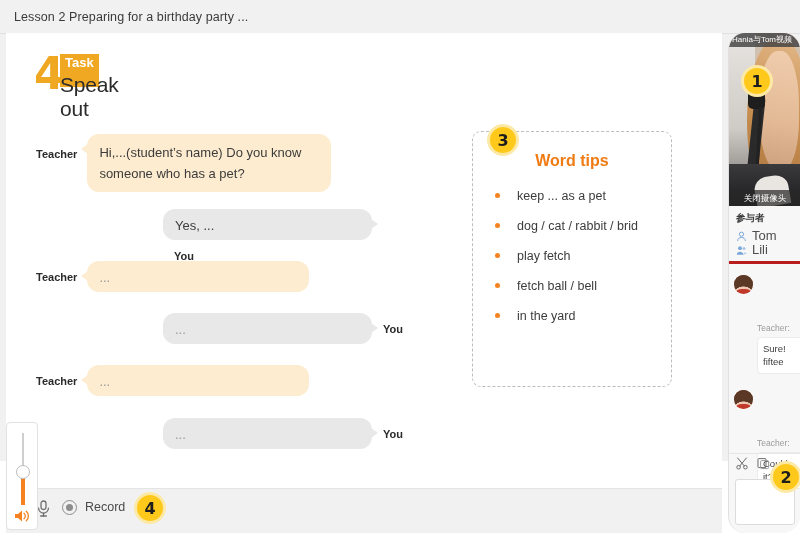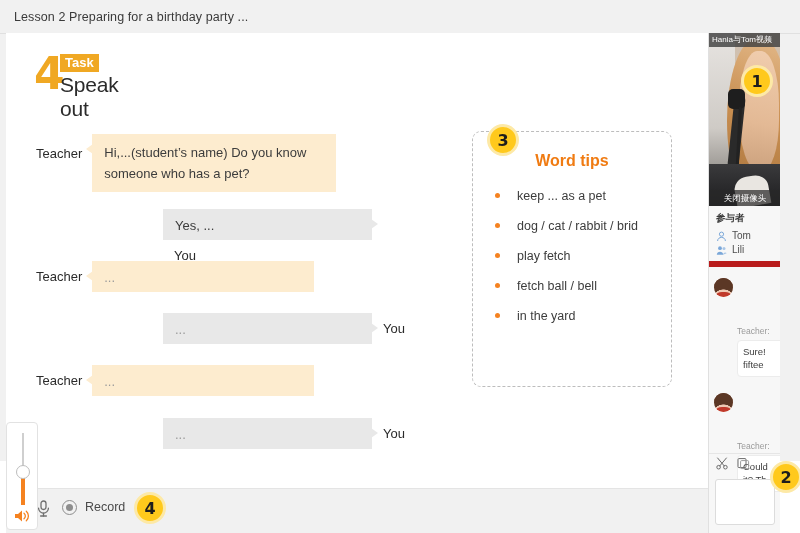--- a/index.html
+++ b/index.html
@@ -35,36 +35,36 @@
   .task-head{position:absolute;left:34px;top:52px;height:48px;}
   .task-num{
     position:absolute;left:0;top:0;
     font-size:44px;line-height:44px;font-weight:bold;color:#f0a823;
     font-family:"DejaVu Sans",sans-serif;
   }
   .task-chip{
     position:absolute;left:26px;top:2px;
     background:#f0a823;color:#ffffff;
     font-size:13px;font-weight:bold;line-height:16px;
-    padding:1px 5px 1px 5px;
+    padding:1px 5px 16px 5px;
   }
   .task-sub{
     position:absolute;left:26px;top:21px;
     font-size:21px;font-weight:normal;color:#2b2b2b;letter-spacing:-.2px;
   }
 
   
   .dlg{position:absolute;left:0;top:0;}
   .row{position:absolute;display:flex;align-items:flex-start;}
   .who{
-    font-size:13px;font-weight:normal;color:#2b2b2b;
+    font-size:11px;font-weight:bold;color:#2b2b2b;
     line-height:16px;white-space:nowrap;
   }
   .bubble{
-    position:relative;border-radius:0;
+    position:relative;border-radius:12px;
     font-size:13px;color:#3c3c3c;line-height:21px;
     box-sizing:border-box;padding:8px 12px;
   }
   .bubble.teacher{background:#fdeccf;}
   .bubble.you{background:#e8e8e8;}
   .bubble.dim{color:#9b9b9b;}
   
   .bubble.teacher:before{
     content:"";position:absolute;left:-6px;top:10px;
     width:0;height:0;
@@ -137,23 +137,24 @@
   .rec-ring{
     width:15px;height:15px;border-radius:50%;
     border:1.5px solid #8d8d8d;box-sizing:border-box;
     display:flex;align-items:center;justify-content:center;
   }
   .rec-dot{width:7px;height:7px;border-radius:50%;background:#8d8d8d;}
   .rec-label{margin-left:8px;font-size:12.5px;color:#4a4a4a;line-height:15px;}
 
   
   .sidebar{
-    position:absolute;left:708px;top:33px;width:72px;height:500px;
+    position:absolute;left:728px;top:33px;width:72px;height:500px;
     background:#f7f7f7;border-left:1px solid #e0e0e0;box-sizing:border-box;
     overflow:hidden;
+    border-radius:17px;
   }
   .video{
     position:relative;width:72px;height:173px;overflow:hidden;
     background:linear-gradient(160deg,#cbbfb4 0%,#d8c3ab 38%,#b9a694 70%,#8e8376 100%);
   }
   .video .hair{
     position:absolute;right:-6px;top:6px;width:60px;height:170px;
     background:linear-gradient(200deg,#e3b98a 0%,#c98f51 45%,#a5703a 100%);
     border-radius:48% 40% 36% 52%;
   }
@@ -192,30 +193,30 @@
     font-size:8px;line-height:14px;padding-left:3px;box-sizing:border-box;
     white-space:nowrap;overflow:hidden;
   }
   .video-foot{
     position:absolute;left:0;bottom:0;width:72px;height:16px;
     background:rgba(40,40,40,.72);color:#ffffff;
     font-size:8.5px;line-height:16px;text-align:center;
     white-space:nowrap;overflow:hidden;
   }
 
-  .participants{padding:6px 0 4px 0;border-bottom:6px solid #b91c1c;}
+  .participants{padding:6px 0 4px 0;border-bottom:3px solid #b91c1c;}
   .participants-title{
     font-size:9.5px;font-weight:bold;color:#3a3a3a;padding-left:7px;margin-bottom:4px;
   }
   .p-row{display:flex;align-items:center;padding:1px 0 1px 7px;}
   .p-icon{
     width:11px;height:11px;margin-right:5px;flex:none;
     display:flex;align-items:center;justify-content:center;
   }
-  .p-name{font-size:10px;color:#4e4e4e;line-height:12px;}
+  .p-name{font-size:13px;color:#4e4e4e;line-height:12px;}
 
   .chatarea{padding-top:5px;}
   .msg{display:flex;padding:6px 0 0 5px;}
   .avatar{
     width:19px;height:19px;border-radius:50%;flex:none;margin-right:4px;
     overflow:hidden;position:relative;
     background:linear-gradient(170deg,#f6ddd0 0%,#e9bda4 100%);
   }
   .avatar .a-hair{
     position:absolute;left:0;top:0;width:19px;height:19px;

